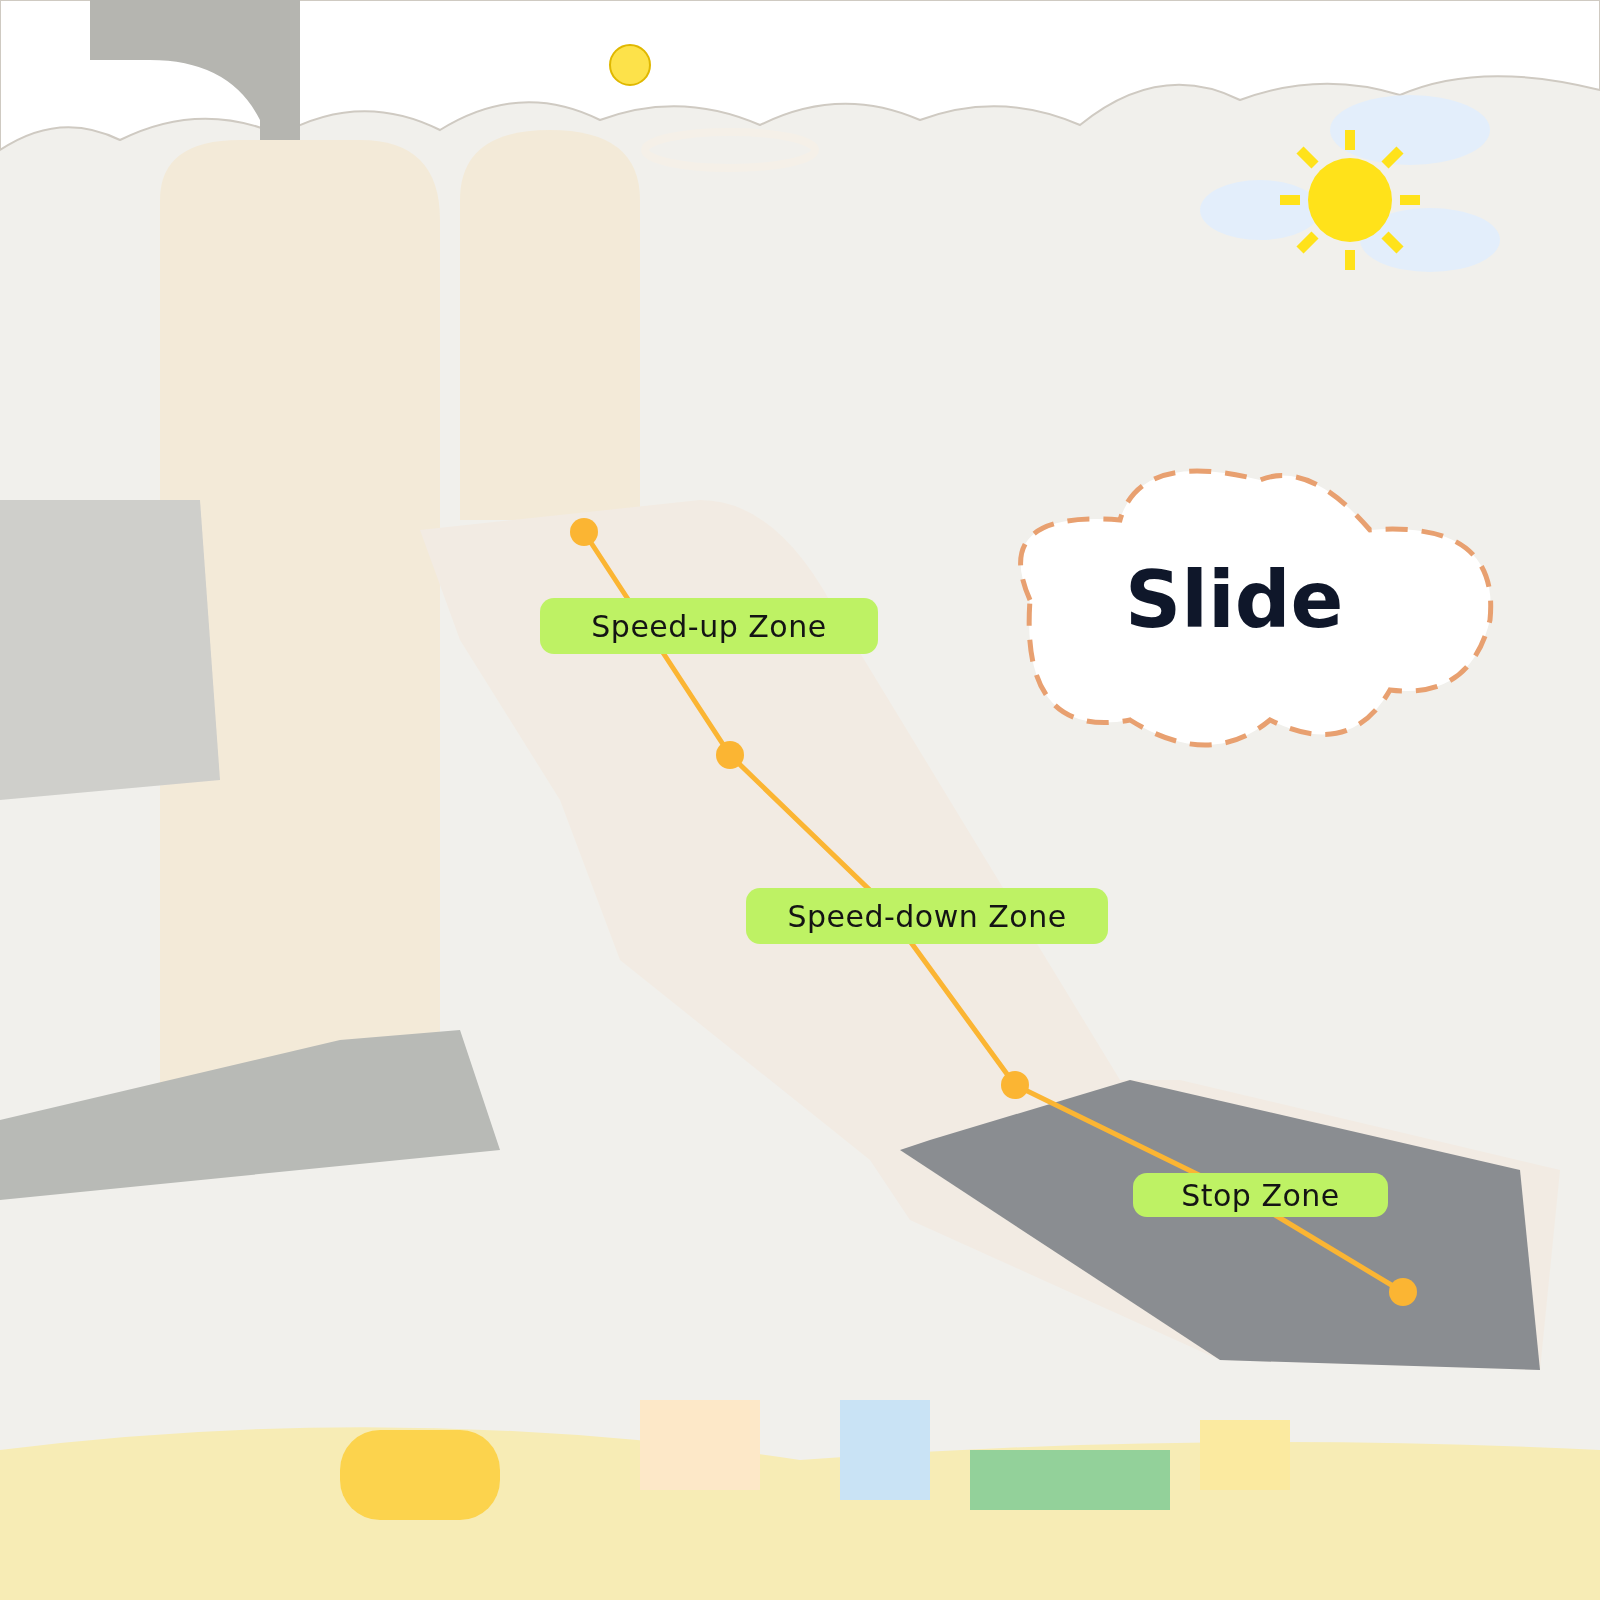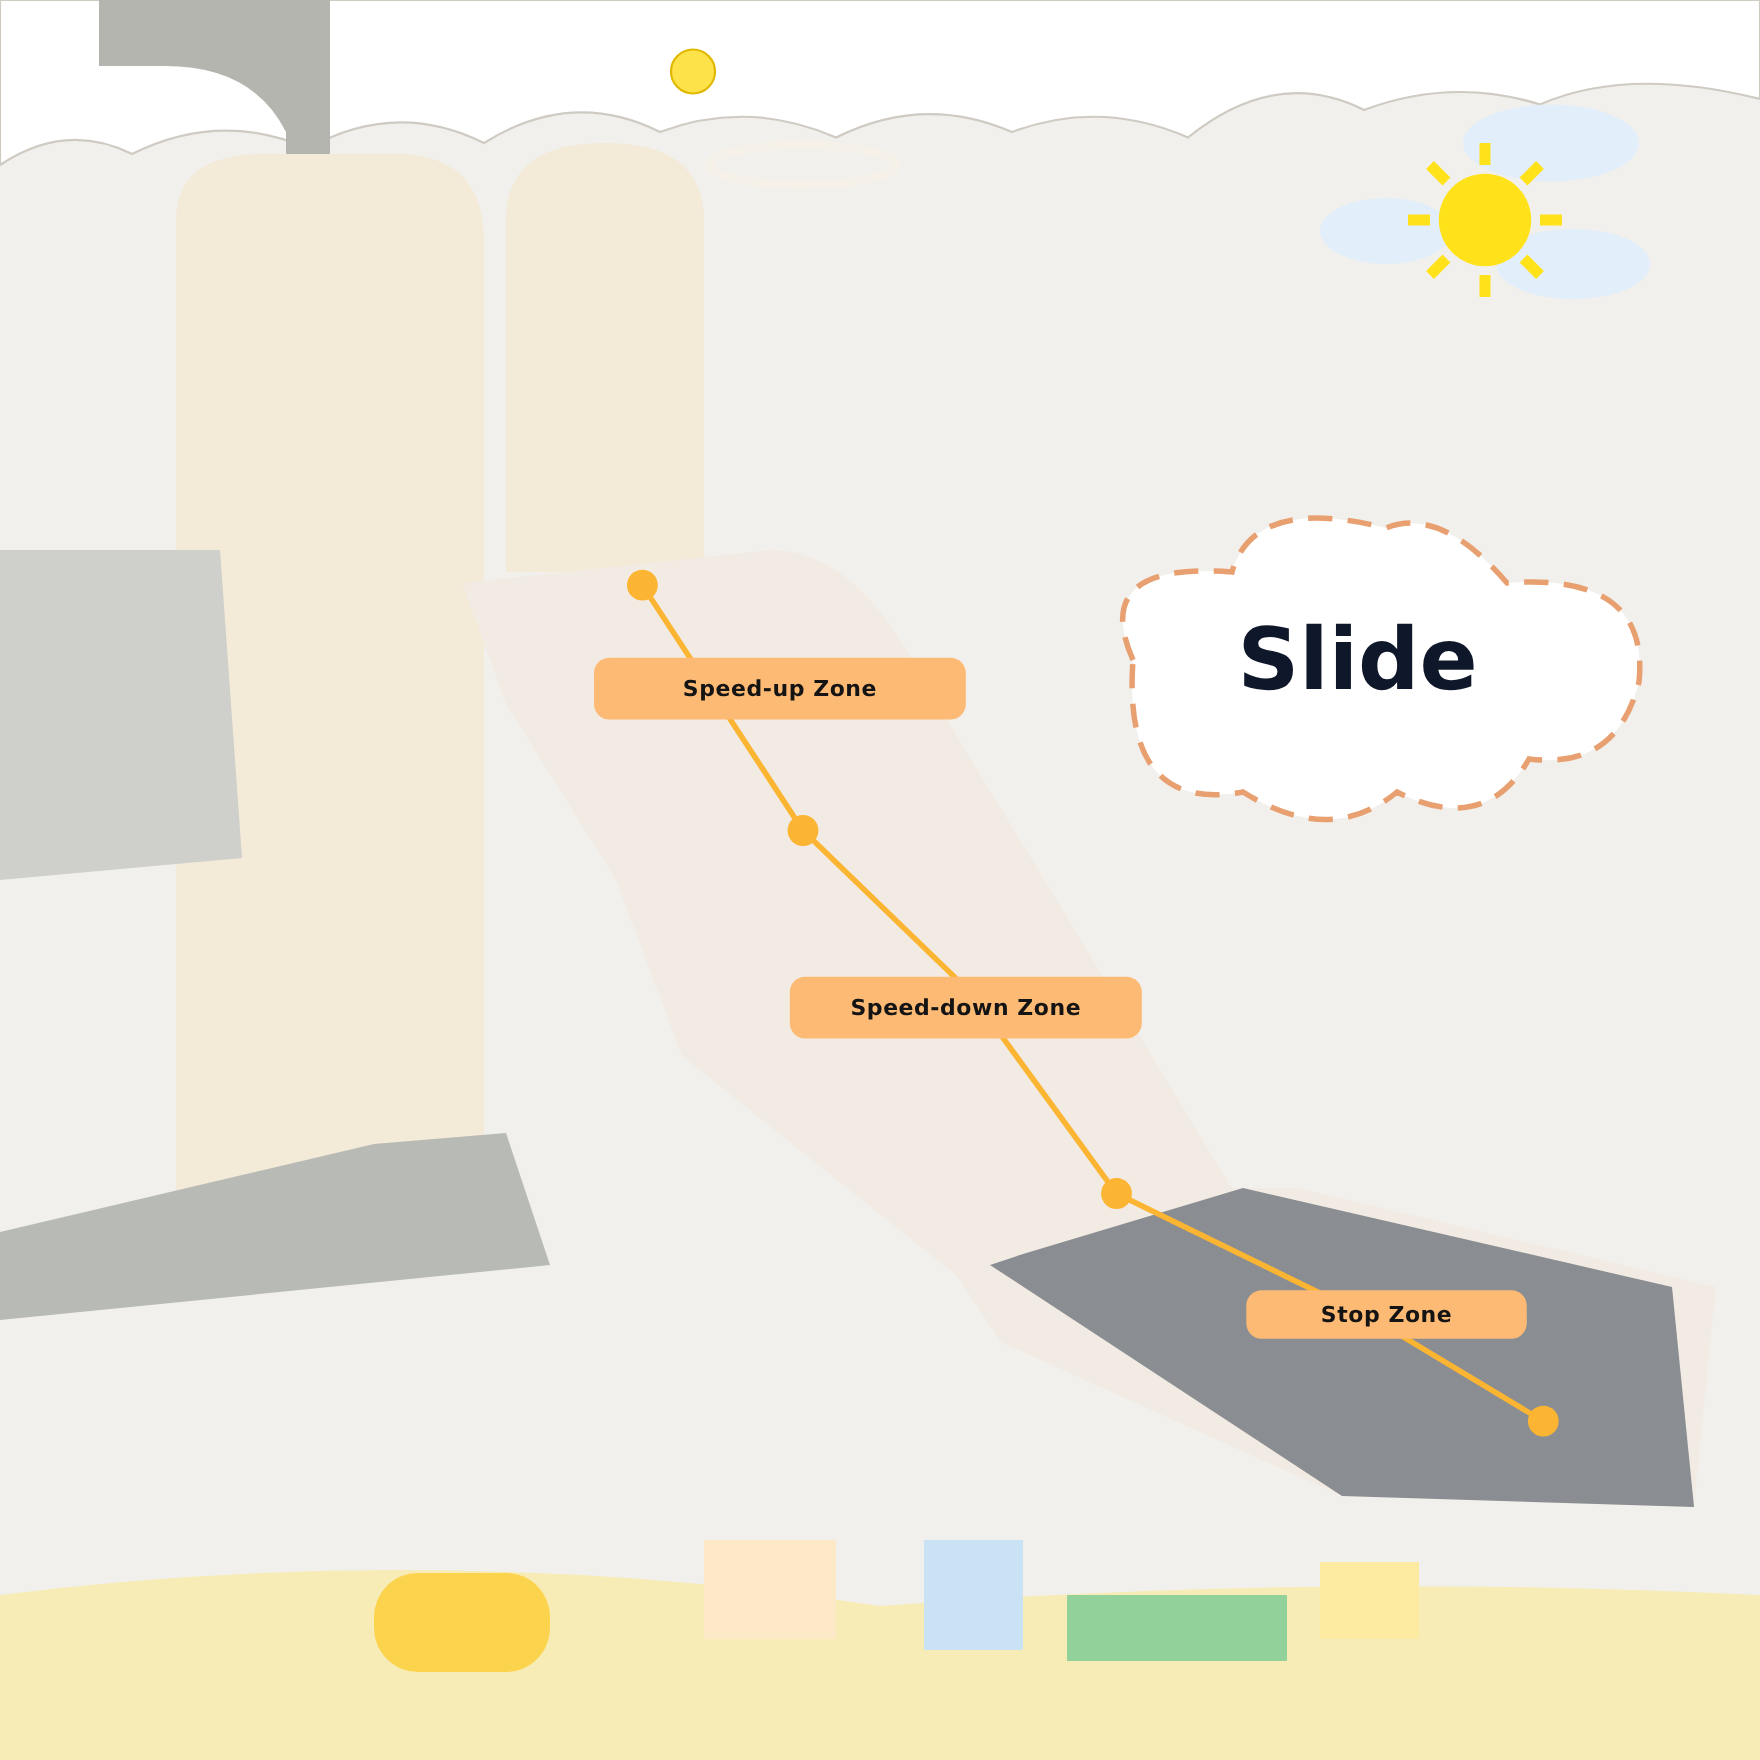--- a/index.html
+++ b/index.html
@@ -1,18 +1,18 @@
 <!DOCTYPE html>
 <html><head>
 <meta charset="utf-8">
 <style>
   html,body{margin:0;padding:0;}
   body{width:1600px;height:1600px;overflow:hidden;background:#f1f0ec;position:relative;font-family:"DejaVu Sans",sans-serif;}
   .abs{position:absolute;}
-  .label{position:absolute;background:#fdba74;border-radius:14px;color:#141414;font-weight:bold;font-size:20px;display:flex;align-items:center;justify-content:center;letter-spacing:0.5px;font-family:"DejaVu Sans",sans-serif;}
+  .label{position:absolute;background:#bef264;border-radius:14px;color:#141414;font-weight:normal;font-size:30px;display:flex;align-items:center;justify-content:center;letter-spacing:0.5px;font-family:"DejaVu Sans",sans-serif;}
   .title{position:absolute;font-family:"DejaVu Sans",sans-serif;font-weight:bold;font-size:78px;color:#0f172a;}
 </style>
 </head>
 <body>
 
 <svg class="abs" style="left:0;top:0" width="1600" height="160" viewBox="0 0 1600 160">
   <path d="M0 150 Q60 110 120 140 Q200 100 280 135 Q360 90 440 130 Q520 80 600 120 Q680 90 760 125 Q840 85 920 120 Q1000 90 1080 125 Q1160 60 1240 100 Q1320 70 1400 95 Q1480 60 1600 90 L1600 0 L0 0 Z" fill="#ffffff" stroke="#cfcac2" stroke-width="2"></path>
 </svg>
 
 <svg class="abs" style="left:595px;top:30px" width="70" height="70" viewBox="0 0 70 70">
@@ -59,21 +59,21 @@
   <circle cx="1015" cy="1085" r="14" fill="#fbb533"></circle>
   <circle cx="1403" cy="1292" r="14" fill="#fbb533"></circle>
 </svg>
 
 <svg class="abs" style="left:970px;top:440px" width="560" height="330" viewBox="0 0 560 330">
   <path d="M60 160 Q20 70 150 80 Q170 10 290 40 Q340 20 400 90 Q530 80 520 180 Q500 260 420 250 Q380 320 300 280 Q240 330 160 280 Q50 300 60 160 Z" fill="#ffffff" stroke="#e8a070" stroke-width="5" stroke-dasharray="22 14"></path>
 </svg>
 <div class="title" style="left:1125px;top:555px">Slide</div>
 
 <div class="label" style="left:540px;top:598px;width:338px;height:56px">Speed-up Zone</div>
-<div class="label" style="left:718px;top:888px;width:320px;height:56px">Speed-down Zone</div>
+<div class="label" style="left:746px;top:888px;width:362px;height:56px">Speed-down Zone</div>
 <div class="label" style="left:1133px;top:1173px;width:255px;height:44px">Stop Zone</div>
 
 <svg class="abs" style="left:0;top:1340px" width="1600" height="260" viewBox="0 0 1600 260">
   <path d="M0 110 Q400 60 800 120 Q1200 90 1600 110 L1600 260 L0 260 Z" fill="#f7ecb5"></path>
   <rect x="340" y="90" width="160" height="90" rx="40" fill="#fcd34d"></rect>
   <rect x="970" y="110" width="200" height="60" fill="#93d19a"></rect>
   <rect x="1200" y="80" width="90" height="70" fill="#fbeaa0"></rect>
   <rect x="640" y="60" width="120" height="90" fill="#fde8c8"></rect>
   <rect x="840" y="60" width="90" height="100" fill="#c9e3f5"></rect>
 </svg>

